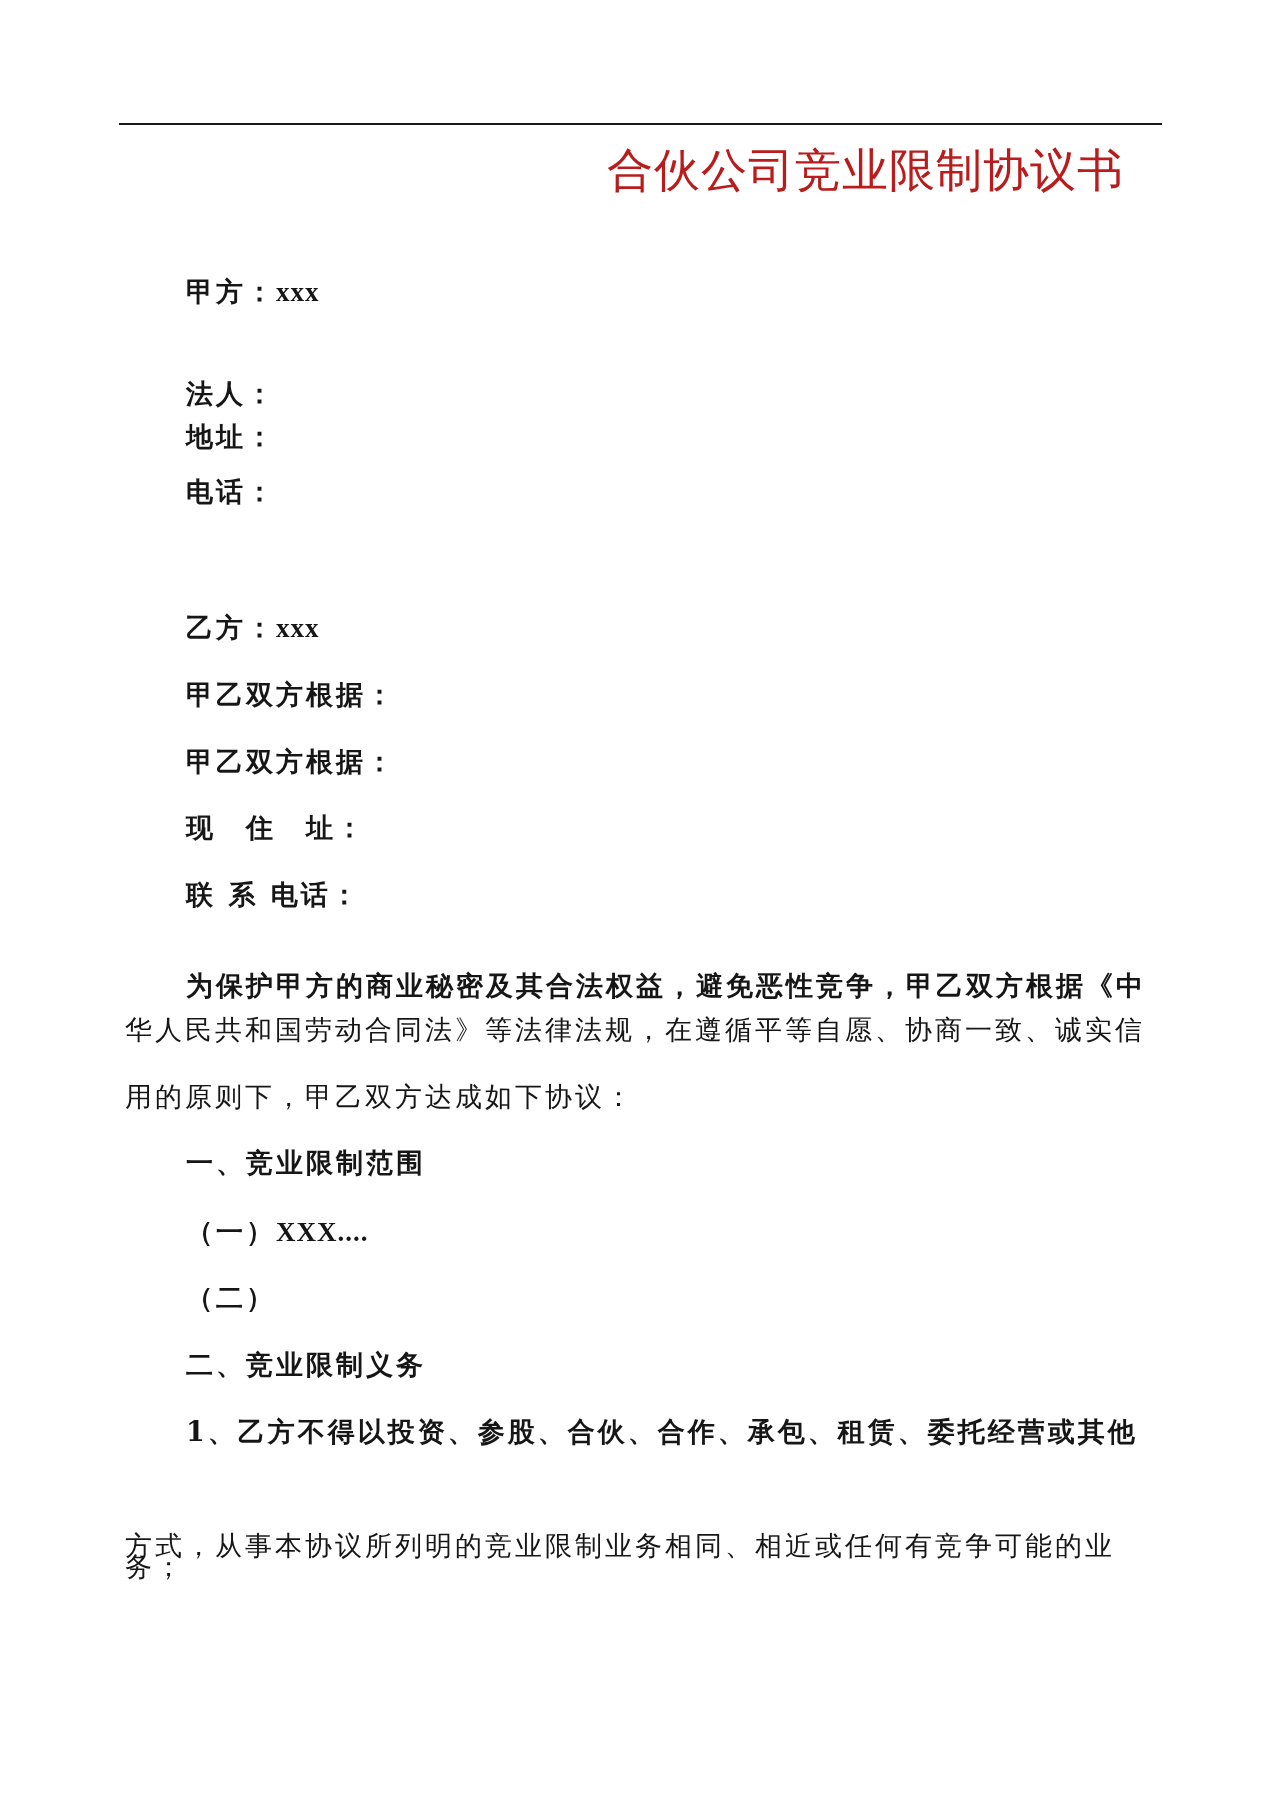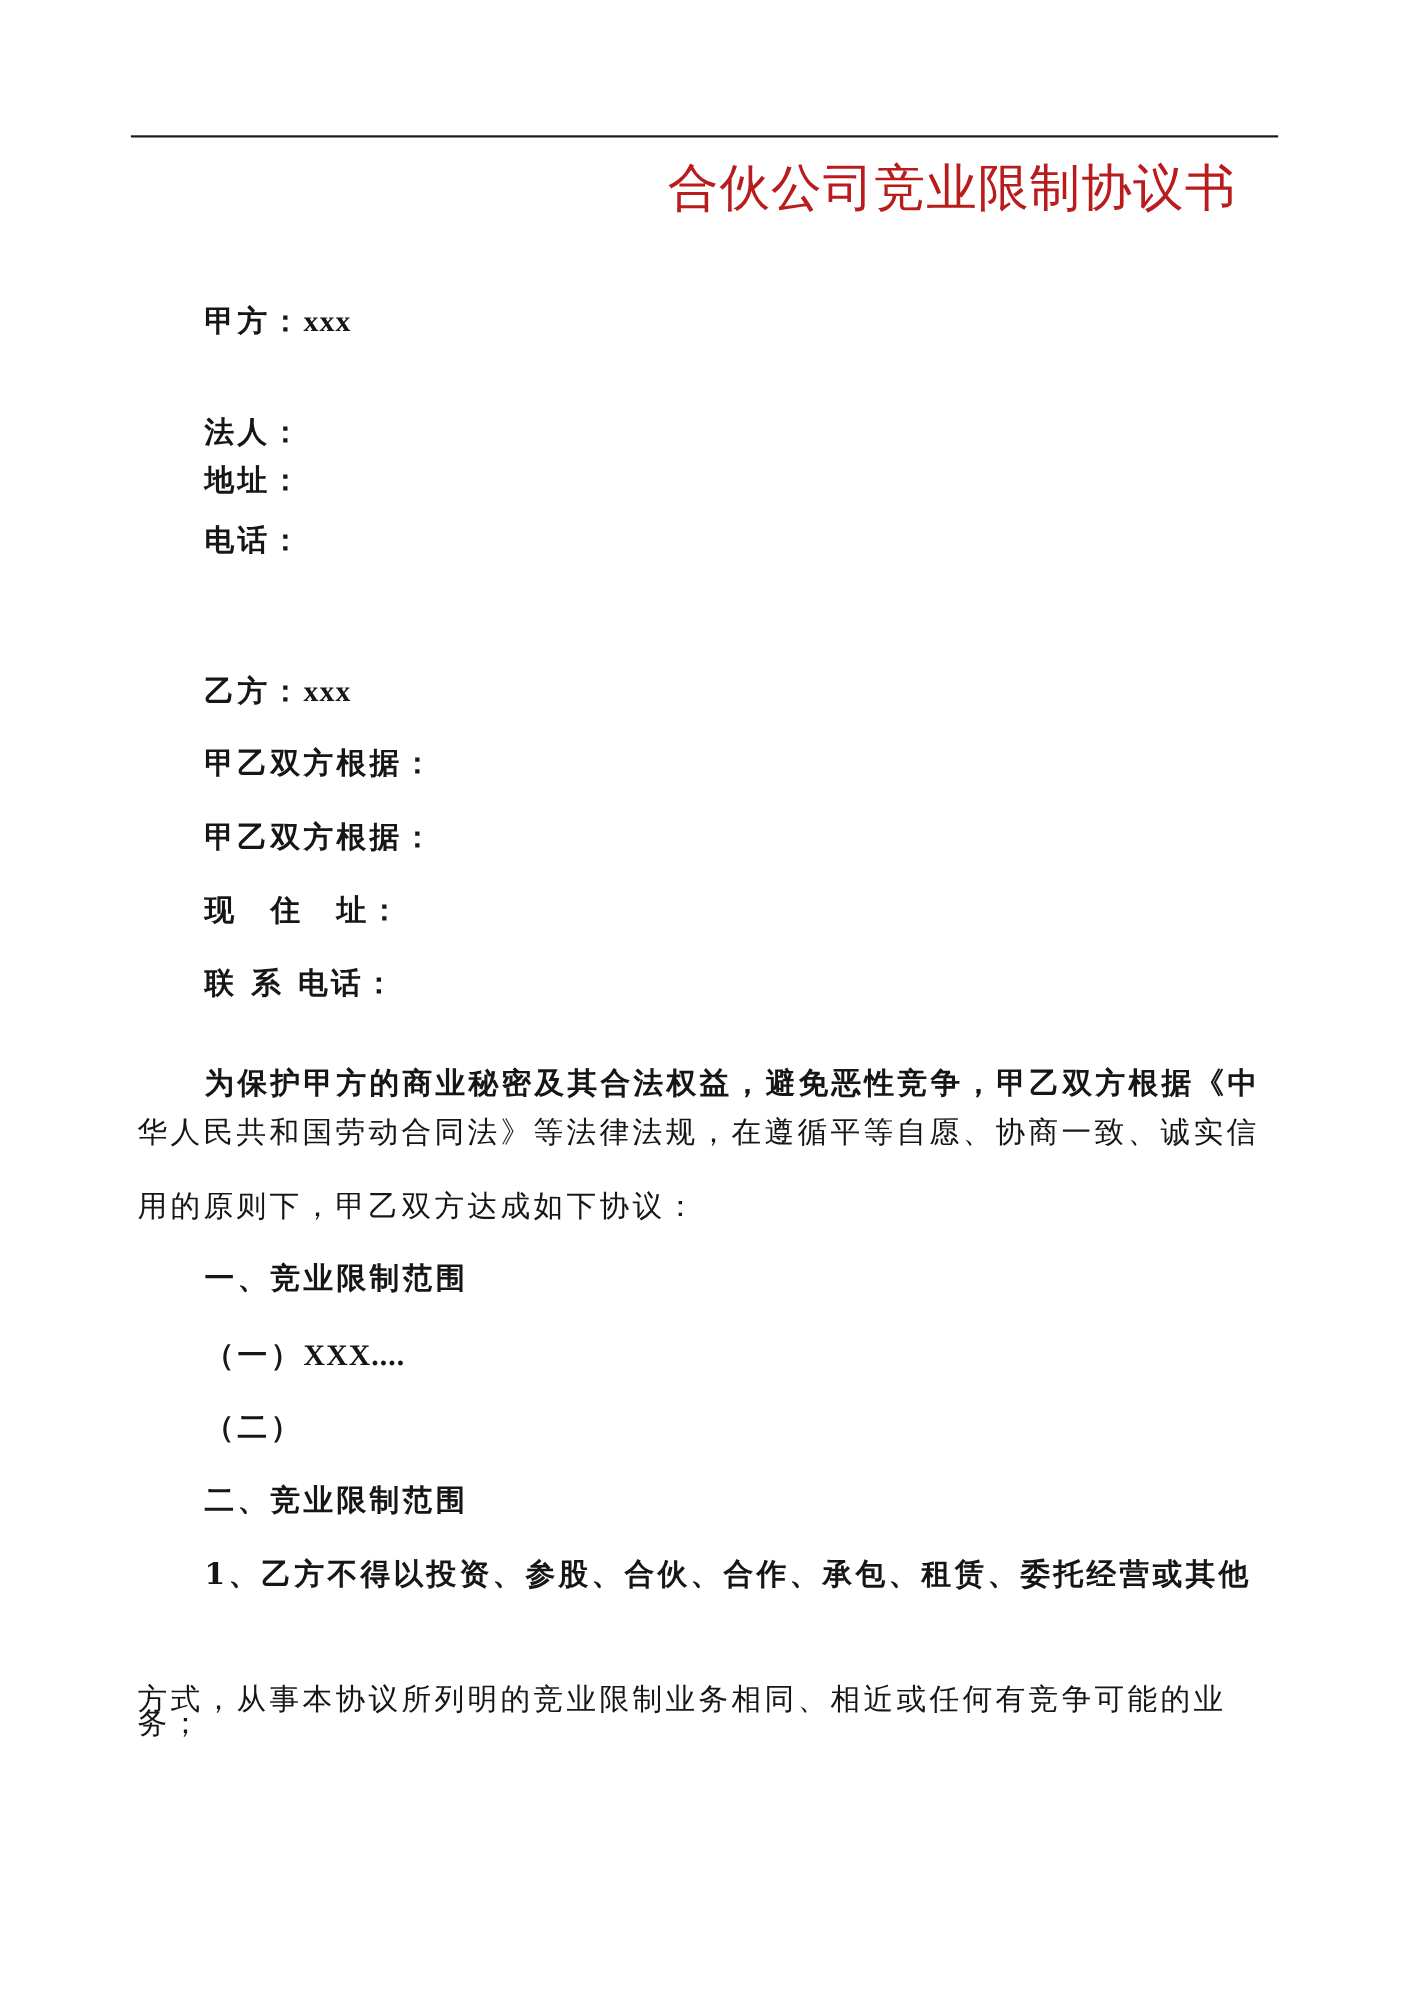--- a/index.html
+++ b/index.html
@@ -77,16 +77,16 @@
 <div class="line ind spaced" style="top:877px;">联 系 电话：</div>
 
 <div class="line ind" style="top:968px;">为保护甲方的商业秘密及其合法权益，避免恶性竞争，甲乙双方根据《中</div>
 <div class="line cont" style="top:1012px;">华人民共和国劳动合同法》等法律法规，在遵循平等自愿、协商一致、诚实信</div>
 <div class="line cont" style="top:1079px;">用的原则下，甲乙双方达成如下协议：</div>
 
 <div class="line ind" style="top:1145px;">一、竞业限制范围</div>
 <div class="line ind" style="top:1214px;"><span>（一）</span><span class="latin">XXX....</span></div>
 <div class="line ind" style="top:1280px;"><span>（二）</span><span></span></div>
 
-<div class="line ind" style="top:1347px;">二、竞业限制范围</div>
+<div class="line ind" style="top:1347px;">二、竞业限制义务</div>
 <div class="line ind" style="top:1414px;">1、乙方不得以投资、参股、合伙、合作、承包、租赁、委托经营或其他</div>
 <div class="line cont" style="top:1528px;">方式，从事本协议所列明的竞业限制业务相同、相近或任何有竞争可能的业</div>
 <div class="line cont" style="top:1549px;">务；</div>
 
 </body></html>

